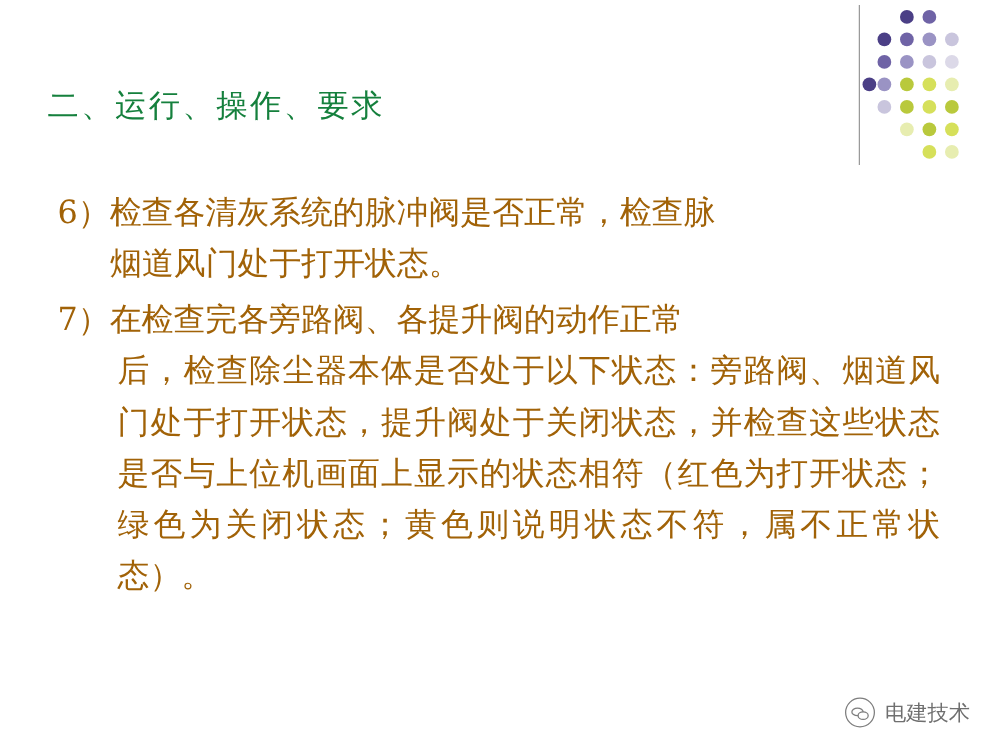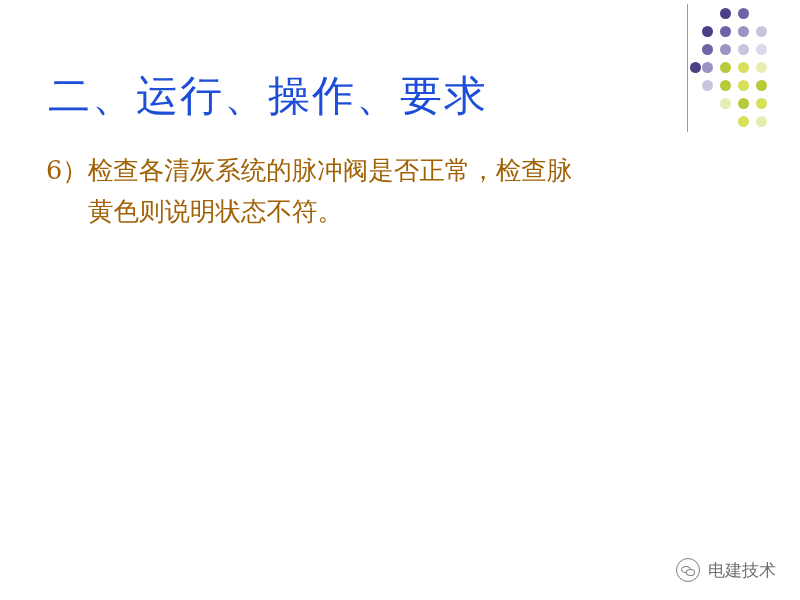--- a/index.html
+++ b/index.html
@@ -41,25 +41,25 @@
     top: 4px;
     right: 112px;
     width: 1px;
     height: 128px;
     background: #9a9a9a;
   }
 
   
   .title {
     position: absolute;
-    left: 48px;
+    left: 38px;
     top: 68px;
     font-family: "DejaVu Serif", "Liberation Serif", serif;
-    font-size: 42px;
-    color: #1d4ed8;
+    font-size: 25px;
+    color: #15803d;
     letter-spacing: 2px;
     white-space: nowrap;
   }
 
   
   .body-block {
     position: absolute;
     left: 46px;
     top: 150px;
     width: 706px;
@@ -163,23 +163,27 @@
     <span class="dot" style="left:48px; top:108px; background:#d6e05a;"></span>
     <span class="dot" style="left:66px; top:108px; background:#e7edb0;"></span>
   </div>
 
   <div class="title">二、运行、操作、要求</div>
 
   <div class="body-block">
 
     <div class="para para-1">
       <span class="marker">6）</span><span>检查各清灰系统的脉冲阀是否正常，检查脉</span>
-      <span class="cont">黄色则说明状态不符。</span>
+      <span class="cont">烟道风门处于打开状态。</span>
     </div>
 
+    <div class="para para-2">
+      <span class="marker">7）</span><span>在检查完各旁路阀、各提升阀的动作正常</span>
+      <span class="cont">后，检查除尘器本体是否处于以下状态：旁路阀、烟道风门处于打开状态，提升阀处于关闭状态，并检查这些状态是否与上位机画面上显示的状态相符（红色为打开状态；绿色为关闭状态；黄色则说明状态不符，属不正常状态）。</span>
+    </div>
 
   </div>
 
   <div class="watermark">
     <span class="wm-logo"></span>
     <span>电建技术</span>
   </div>
 
 </div>
 

